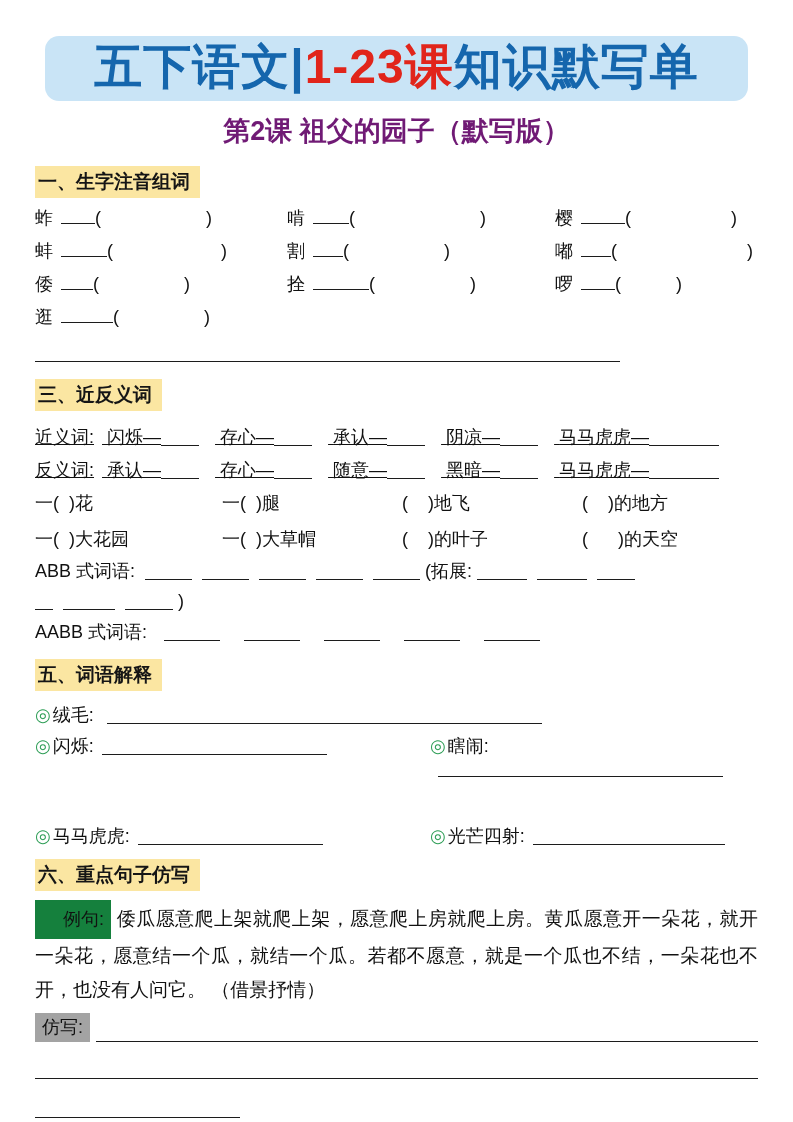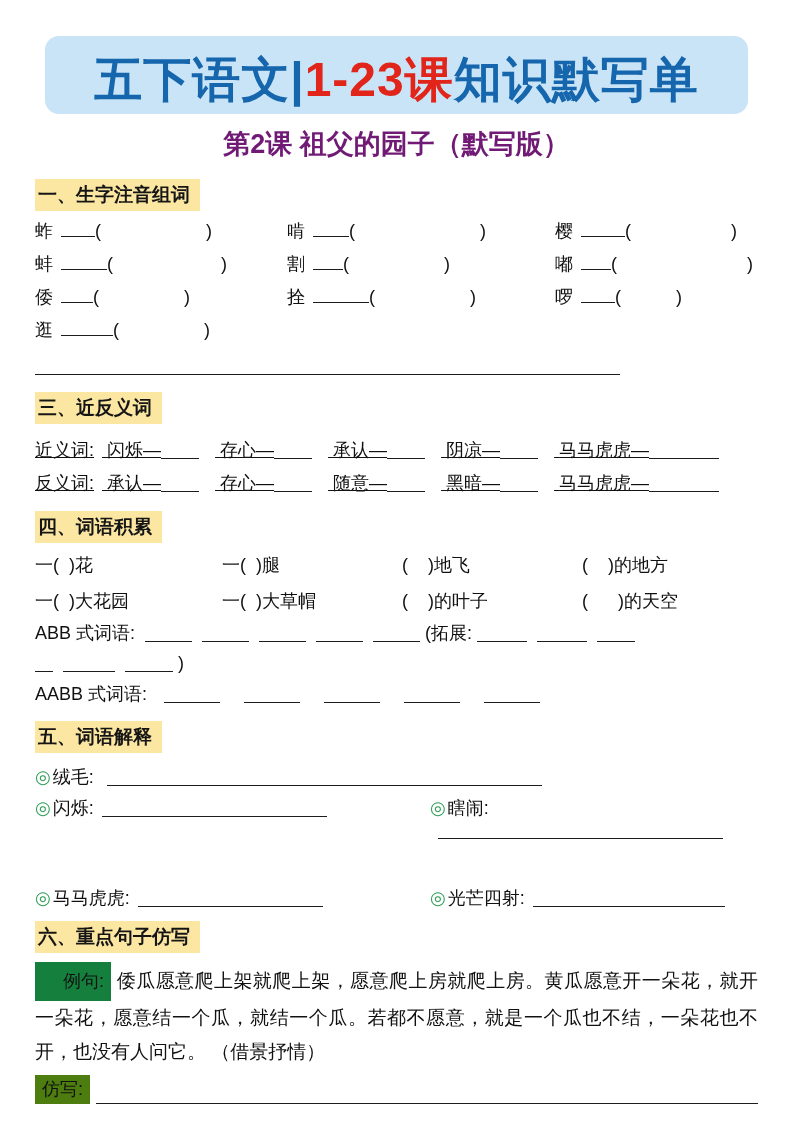--- a/index.html
+++ b/index.html
@@ -1,21 +1,21 @@
 <!DOCTYPE html>
 <html><head>
 <meta charset="utf-8">
 <style>
   html,body{margin:0;padding:0;background:#ffffff;}
   body{width:793px;height:1122px;font-family:"Liberation Sans","DejaVu Sans",sans-serif;color:#111;position:relative;overflow:hidden;}
   .page{box-sizing:border-box;width:793px;height:1122px;padding:36px 35px 0 35px;}
 
   
   .banner{margin:0 10px;background:#c9e4f6;border-radius:14px;text-align:center;
-          padding:19px 4px 9px 4px;font-weight:900;font-size:48px;letter-spacing:1px;
+          padding:6px 4px 9px 4px;font-weight:900;font-size:48px;letter-spacing:1px;
           color:#1566ad;line-height:1.05;white-space:nowrap;}
   .banner .red{color:#e1251b;}
 
   .doc-title{text-align:center;font-size:27px;font-weight:bold;color:#701a75;margin:12px 0 10px 0;white-space:nowrap;}
 
   
   .sec-head{display:inline-block;background:#fbe6a2;font-weight:bold;font-size:19px;
             padding:3px 10px 3px 3px;margin:7px 0 5px 0;color:#151515;}
   .blank{display:inline-block;border-bottom:1.6px solid #1c1c1c;height:17px;vertical-align:-3px;}
   .gap{display:inline-block;height:1px;}
@@ -40,21 +40,21 @@
   .flow .blank{margin:0 5px;}
 
   
   .g5{display:grid;grid-template-columns:350px 1fr;row-gap:10px;font-size:18px;margin:4px 0;gap:45px;}
   .bullet{color:#2f9e57;font-size:18px;margin-right:2px;}
   .def-row{font-size:18px;margin:7px 0;}
 
   
   .chip{display:inline-block;padding:2px 7px 3px 7px;font-size:18px;}
   .chip-blue{background:#15803d;padding-left:28px;}
-  .chip-green{background:#4d7c0f;}
+  .chip-green{background:#a3a3a3;}
   .example-p{font-size:19px;line-height:34px;margin:4px 0 6px 0;text-align:justify;}
   .imitate-row{display:flex;align-items:flex-end;margin-top:6px;}
   .imitate-row .fill{flex:1;border-bottom:1.6px solid #1c1c1c;height:24px;margin-left:6px;}
   .fullline{border-bottom:1.6px solid #1c1c1c;height:36px;width:100%;}
   .shortline{border-bottom:1.6px solid #1c1c1c;height:38px;width:205px;}
 </style>
 </head>
 <body>
 
 <div class="page">
@@ -90,21 +90,20 @@
   </div>
   <div class="row3">
     <span class="lbl">反义词:</span>
     <span class="item"><span>承认—</span><span class="blank" style="width:38px"></span></span>
     <span class="item"><span>存心—</span><span class="blank" style="width:38px"></span></span>
     <span class="item"><span>随意—</span><span class="blank" style="width:38px"></span></span>
     <span class="item"><span>黑暗—</span><span class="blank" style="width:38px"></span></span>
     <span class="item"><span>马马虎虎—</span><span class="blank" style="width:70px"></span></span>
   </div>
 
-  <div><span class="sec-head">四、词语积累</span></div>
   <div class="g4">
     <span class="keep">一(  )花</span>
     <span class="keep">一(  )腿</span>
     <span class="keep">(    )地飞</span>
     <span class="keep">(    )的地方</span>
     <span class="keep">一(  )大花园</span>
     <span class="keep">一(  )大草帽</span>
     <span class="keep">(    )的叶子</span>
     <span class="keep">(      )的天空</span>
   </div>

